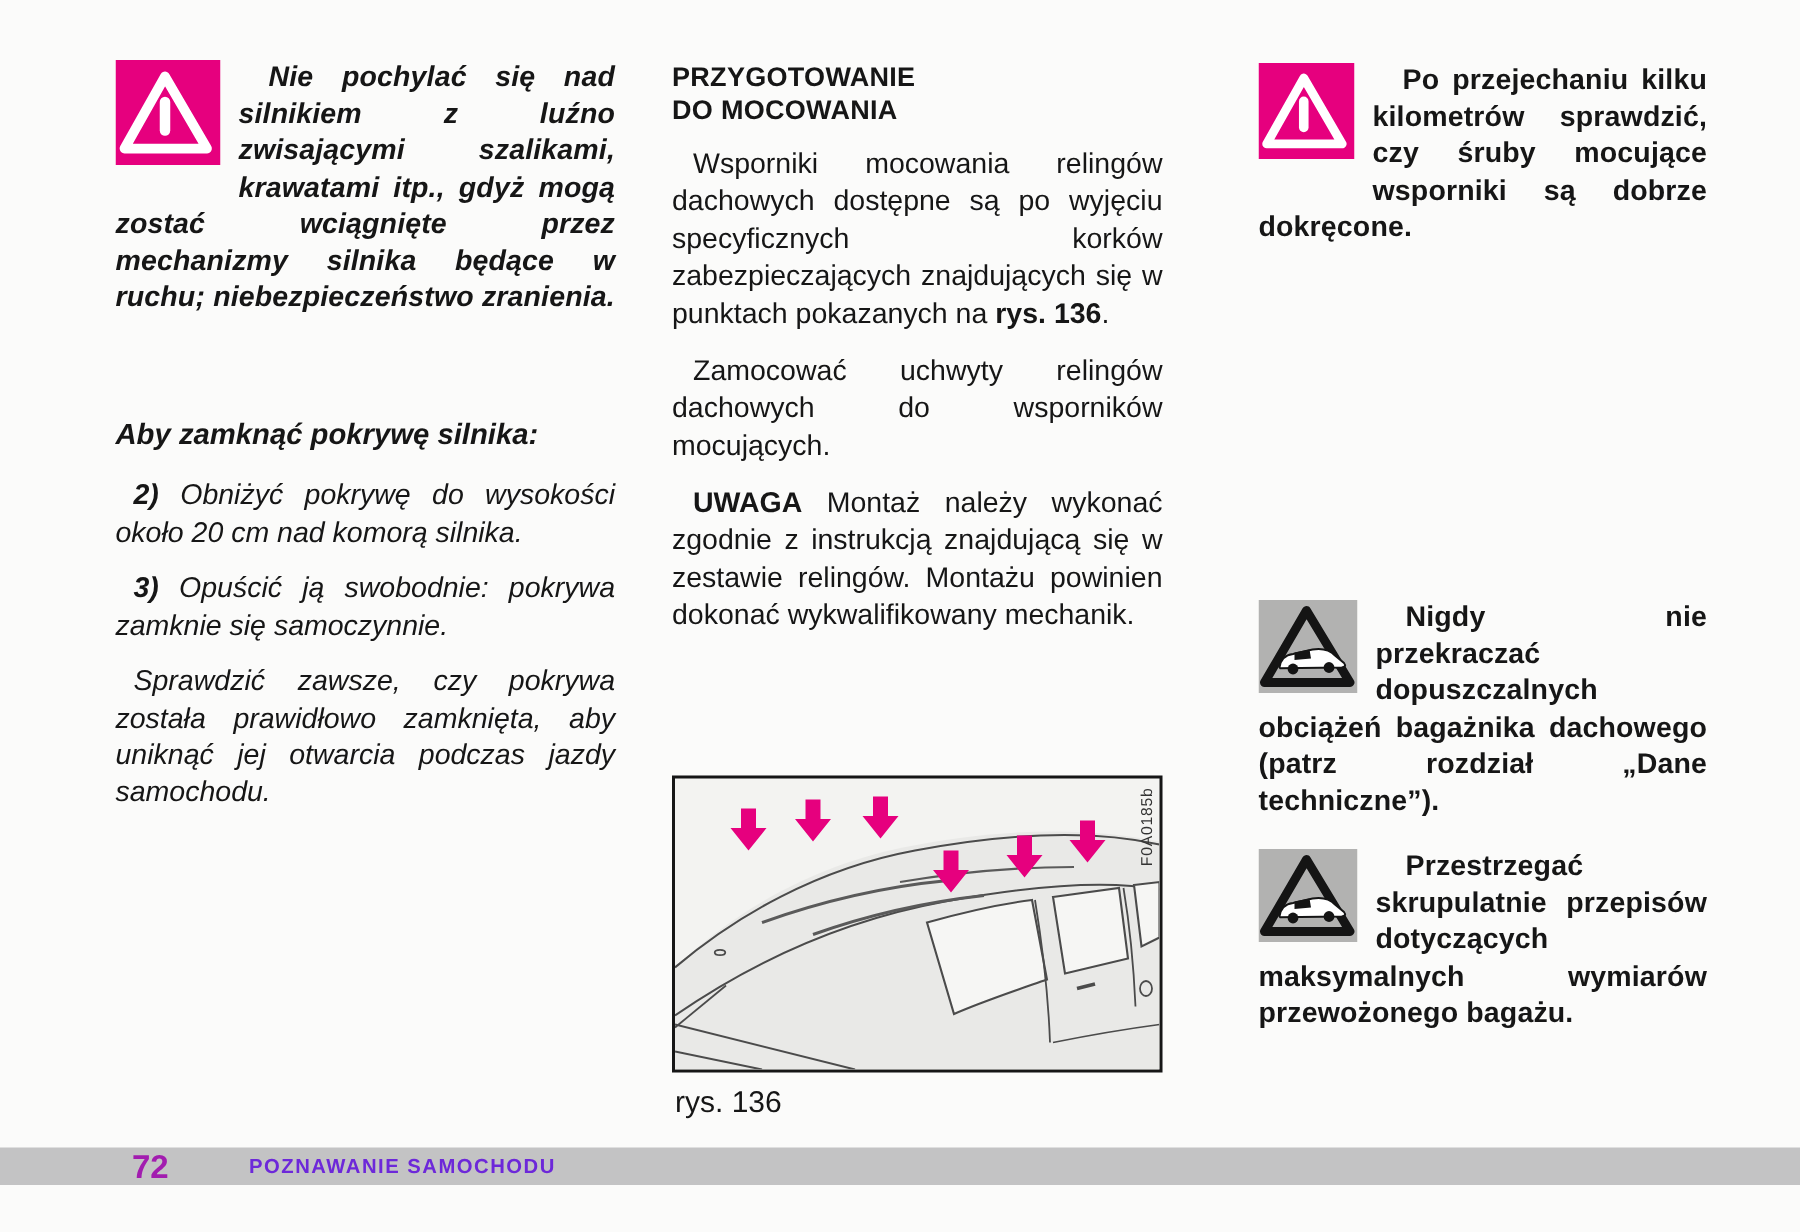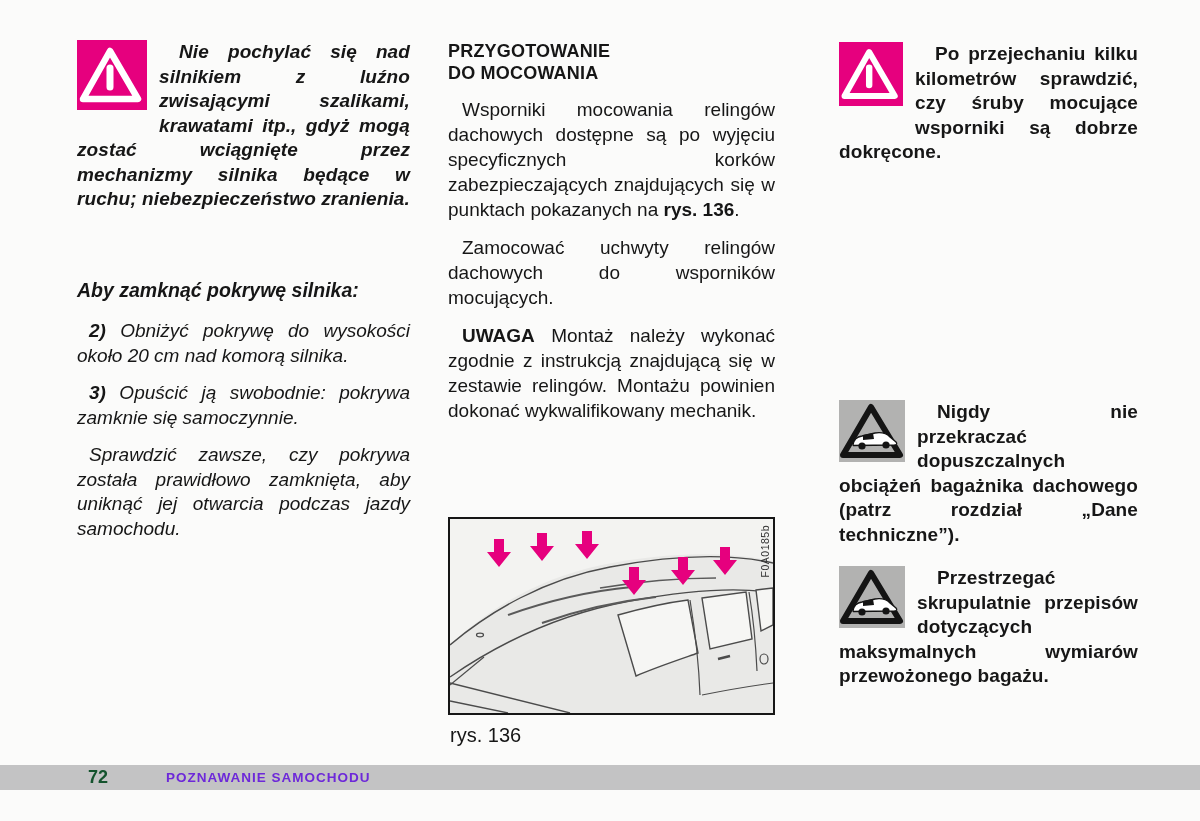--- a/index.html
+++ b/index.html
@@ -51,21 +51,21 @@
   .rc-block{position:absolute;left:12px;right:0;margin-left:22px;}
   .rc-1{top:0;} .rc-2{top:166px;} .rc-3{top:358px;} .rc-4{top:524px;}
 
   
   .footer-bar{
     position:absolute;left:0;top:765px;width:1200px;height:25px;
     background:#c3c3c4;
   }
   .footer-num{
     position:absolute;left:88px;top:0;line-height:25px;
-    font-size:18px;font-weight:800;color:#14532d;
+    font-size:22px;font-weight:800;color:#a21caf;
   }
   .footer-title{
     position:absolute;left:166px;top:0;line-height:26px;
     font-size:13.5px;font-weight:bold;letter-spacing:1px;color:#6d28d9;
   }
   b{font-weight:bold;}
 </style>
 </head>
 <body>
 

